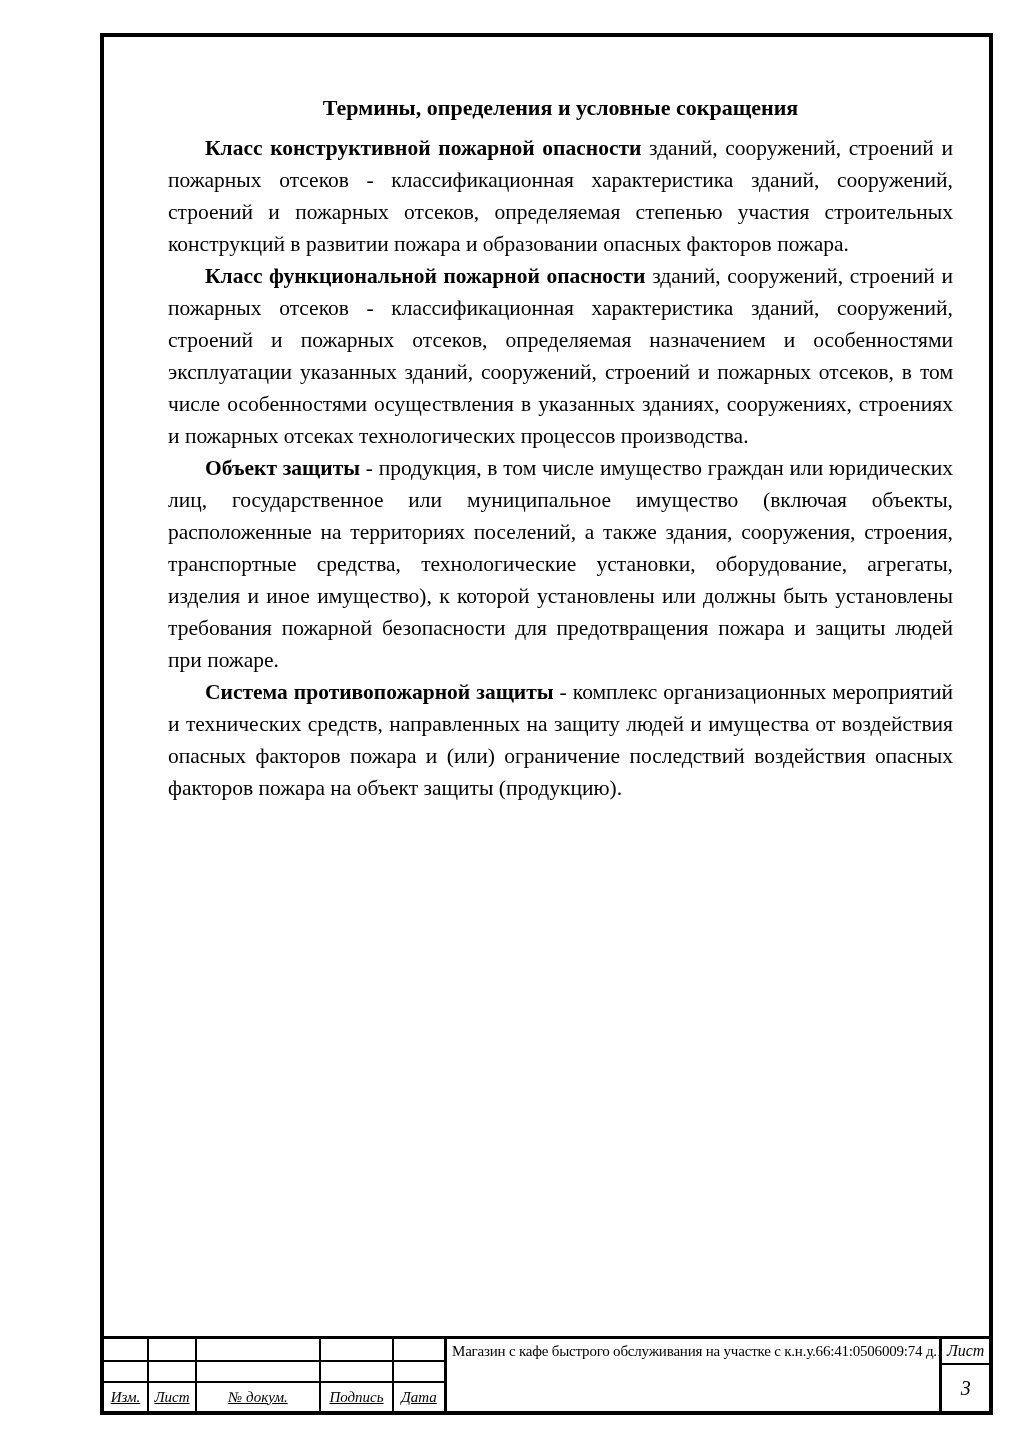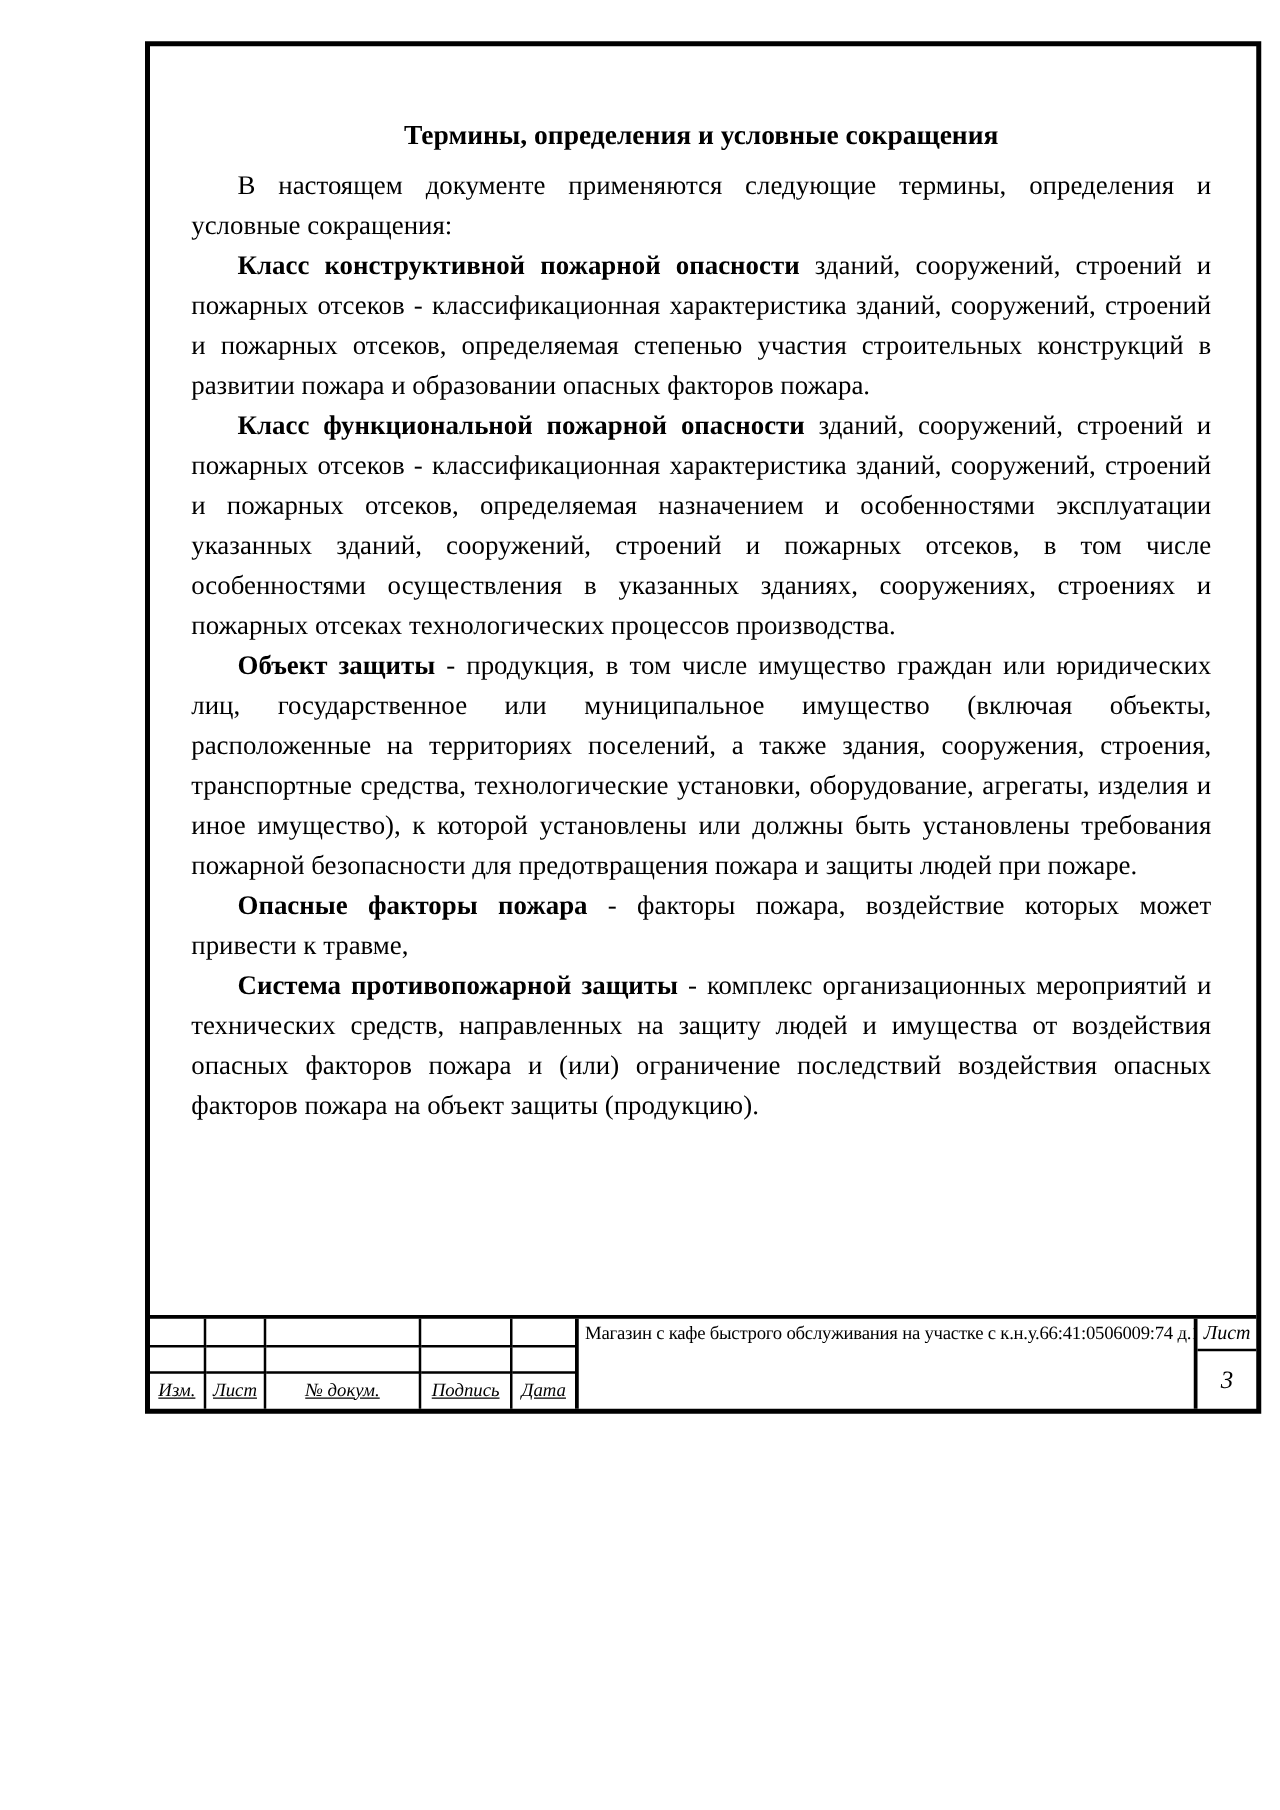--- a/index.html
+++ b/index.html
@@ -2,23 +2,23 @@
 <html><head>
 <meta charset="utf-8">
 <style>
   html, body { margin: 0; padding: 0; background: #ffffff; }
   body {
     width: 1024px; height: 1448px; position: relative;
     font-family: "Liberation Serif", "DejaVu Serif", serif;
     color: #000;
   }
   .frame {
-    position: absolute; left: 116px; top: 33px;
-    width: 893px; height: 1098px;
-    border: 4px solid #000; box-sizing: border-box;
+    position: absolute; left: 100px; top: 33px;
+    width: 893px; height: 1382px;
+    border: 4px solid #000; box-sizing: border-box; padding-left: 31px;
   }
   .content {
     padding: 55px 36px 0 33px;
   }
   .doc-title {
     margin: 0 0 8px 0;
     font-size: 22px; line-height: 32px;
     font-weight: bold; text-align: center;
   }
   .para {
@@ -63,26 +63,24 @@
     flex: 1; display: flex; align-items: center; justify-content: center;
     font-style: italic; font-size: 20px;
   }
 </style>
 </head>
 <body>
 
 <div class="frame">
   <div class="content">
     <h1 class="doc-title">Термины, определения и условные сокращения</h1>
-    <p class="para">В настоящем документе применяются следующие термины, определения и условные сокращения:</p>
 
     <p class="para"><b>Класс конструктивной пожарной опасности</b><span> зданий, сооружений, строений и пожарных отсеков - классификационная характеристика зданий, сооружений, строений и пожарных отсеков, определяемая степенью участия строительных конструкций в развитии пожара и образовании опасных факторов пожара.</span></p>
     <p class="para"><b>Класс функциональной пожарной опасности</b><span> зданий, сооружений, строений и пожарных отсеков - классификационная характеристика зданий, сооружений, строений и пожарных отсеков, определяемая назначением и особенностями эксплуатации указанных зданий, сооружений, строений и пожарных отсеков, в том числе особенностями осуществления в указанных зданиях, сооружениях, строениях и пожарных отсеках технологических процессов производства.</span></p>
     <p class="para"><b>Объект защиты</b><span> - продукция, в том числе имущество граждан или юридических лиц, государственное или муниципальное имущество (включая объекты, расположенные на территориях поселений, а также здания, сооружения, строения, транспортные средства, технологические установки, оборудование, агрегаты, изделия и иное имущество), к которой установлены или должны быть установлены требования пожарной безопасности для предотвращения пожара и защиты людей при пожаре.</span></p>
-    <p class="para"><b>Опасные факторы пожара</b><span> - факторы пожара, воздействие которых может привести к травме,</span></p>
     <p class="para"><b>Система противопожарной защиты</b><span> - комплекс организационных мероприятий и технических средств, направленных на защиту людей и имущества от воздействия опасных факторов пожара и (или) ограничение последствий воздействия опасных факторов пожара на объект защиты (продукцию).</span></p>
   </div>
 
   <div class="titleblock">
     <div class="tb-left">
       <div class="tb-cell"></div>
       <div class="tb-cell"></div>
       <div class="tb-cell"></div>
       <div class="tb-cell"></div>
       <div class="tb-cell"></div>

